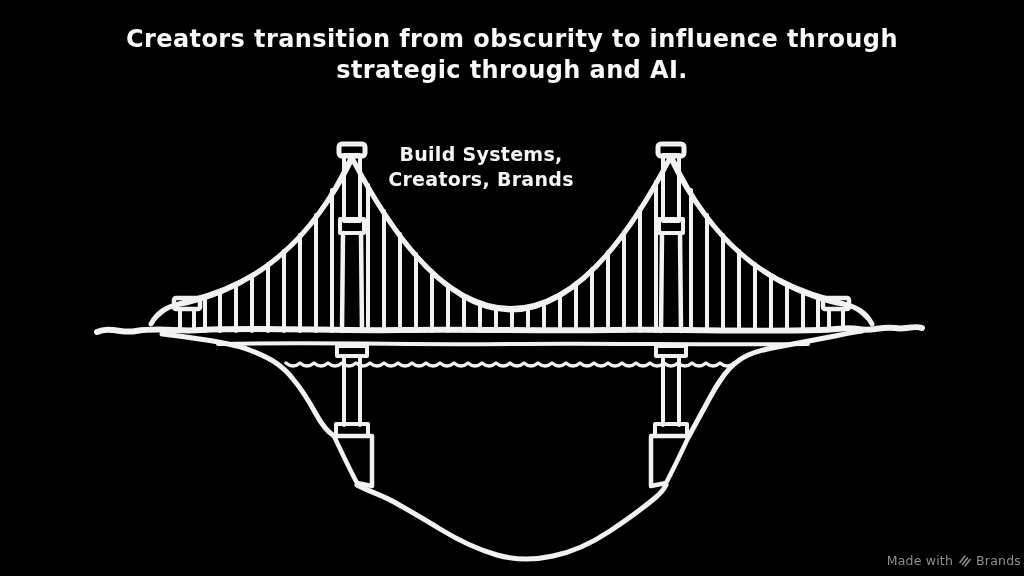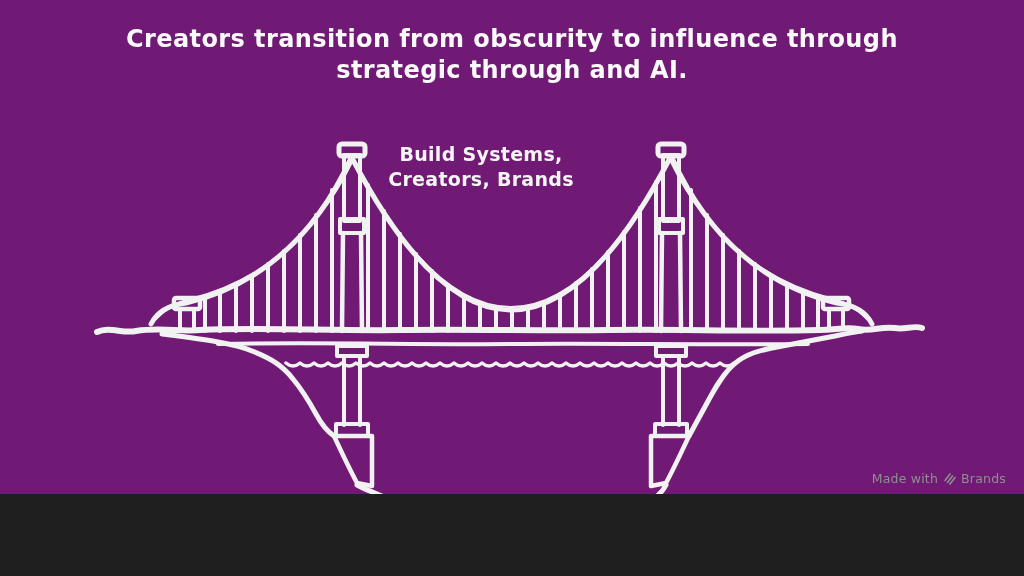--- a/index.html
+++ b/index.html
@@ -1,38 +1,38 @@
 <!DOCTYPE html>
 <html><head>
 <meta charset="utf-8">
 <style>
   html,body{margin:0;padding:0;background:#1f1f1f;}
   .stage{
-    position:relative;width:1024px;height:494px;overflow:hidden;
-    background:#701a75;
+    position:relative;width:1024px;height:576px;overflow:hidden;
+    background:#000000;
     font-family:"DejaVu Sans","Liberation Sans",sans-serif;
   }
   .bridge-svg{position:absolute;left:0;top:0;}
   .title{
     position:absolute;left:0;top:24px;width:1024px;text-align:center;
     color:#fafafa;font-size:24px;font-weight:bold;letter-spacing:.4px;line-height:31px;
   }
   .mid-label{
     position:absolute;left:481px;top:142px;transform:translateX(-50%);
     text-align:center;color:#f5f5f5;font-size:19px;font-weight:bold;
     letter-spacing:.3px;line-height:25px;white-space:nowrap;
   }
   .side-label{
     position:absolute;transform:translateX(-50%);text-align:center;
     color:#efefef;font-size:15px;line-height:20px;white-space:nowrap;letter-spacing:.2px;
   }
   .side-label.left{left:190px;top:383px;}
   .side-label.right{left:828px;top:382px;}
   .watermark{
-    position:absolute;right:18px;bottom:8px;display:flex;align-items:center;gap:5px;
+    position:absolute;right:3px;bottom:8px;display:flex;align-items:center;gap:5px;
     color:#8f8f8f;font-size:12.5px;letter-spacing:.2px;
   }
   .watermark svg{display:block;}
 </style>
 </head>
 <body>
 
 <div class="stage">
 
   <svg class="bridge-svg" width="1024" height="576" viewBox="0 0 1024 576">

